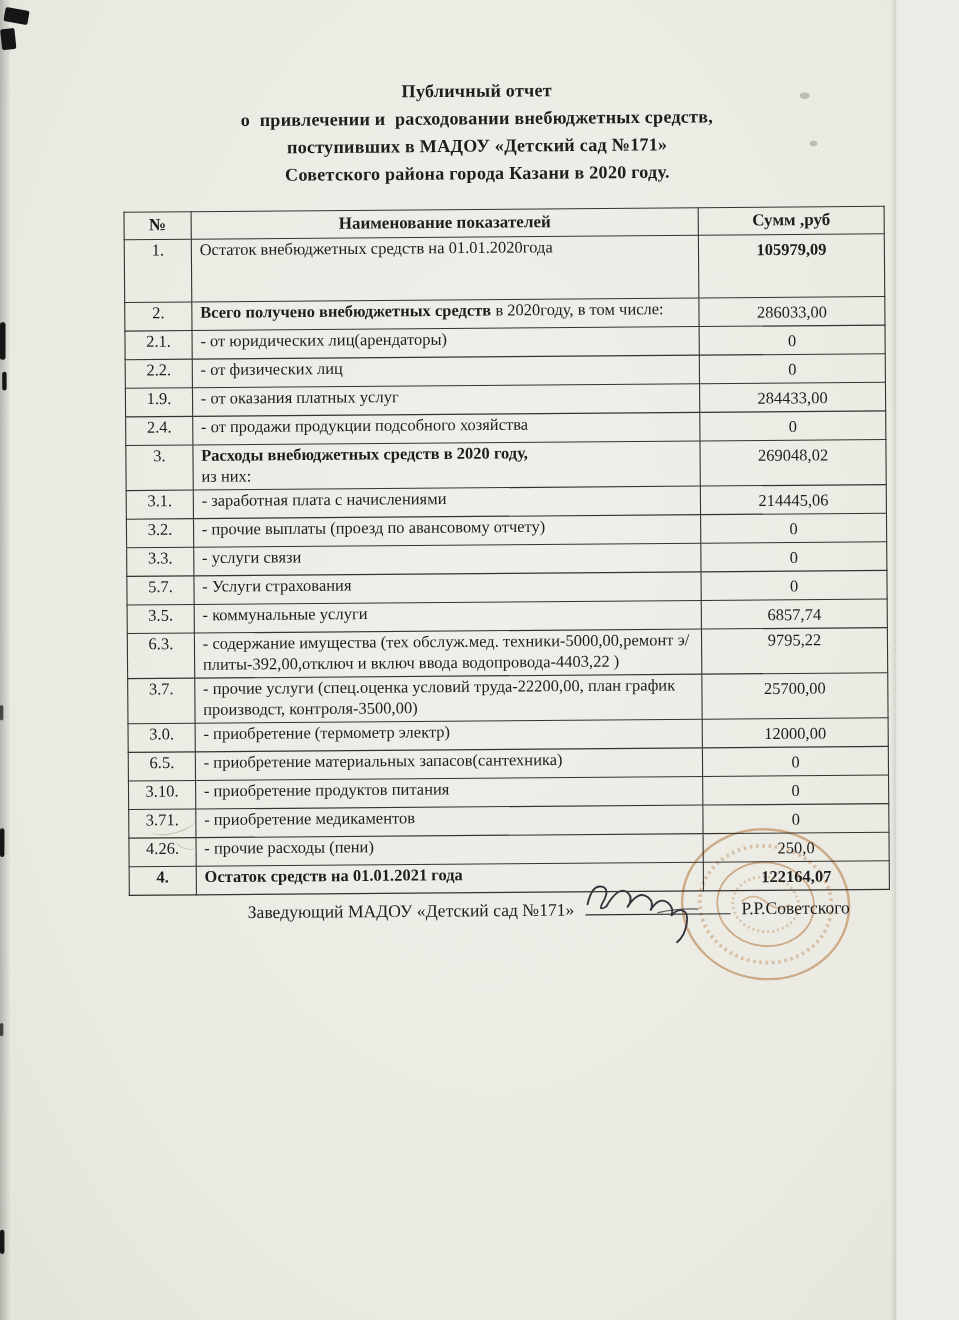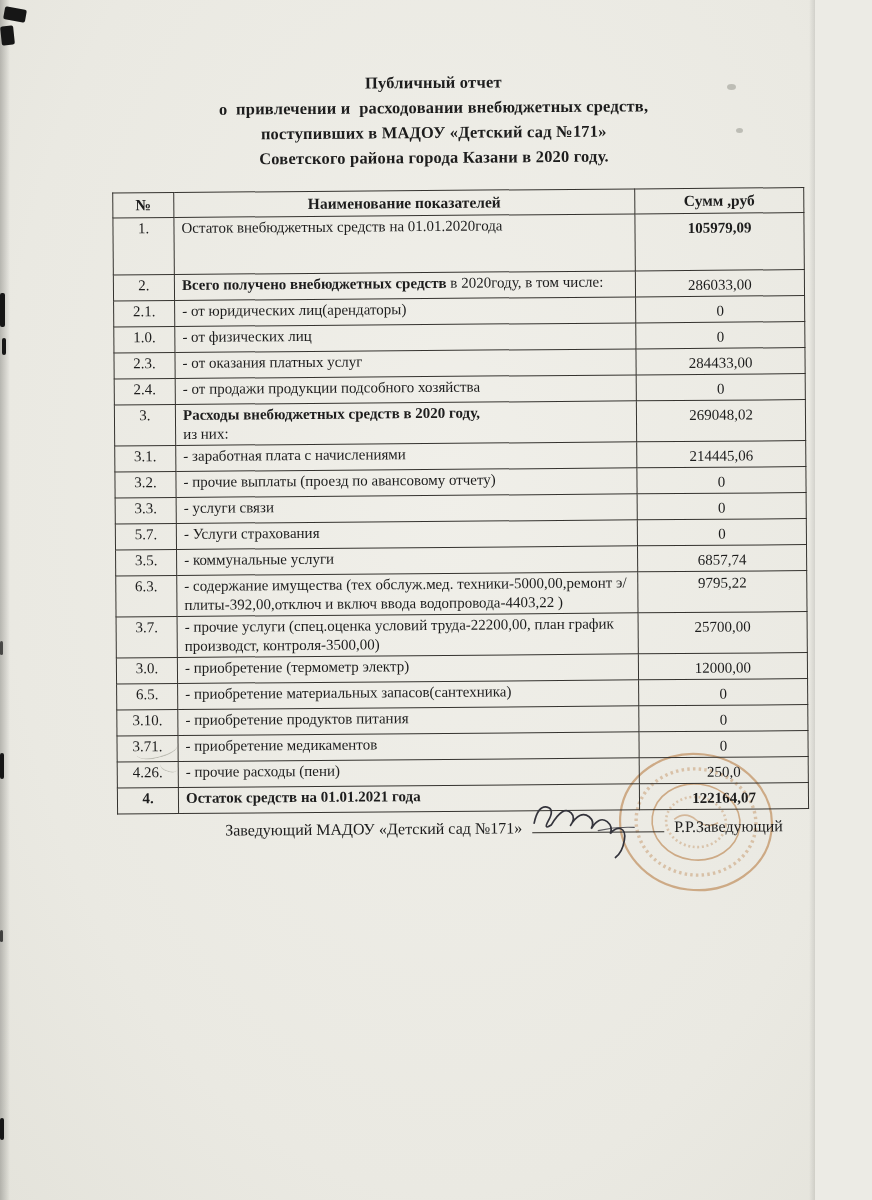--- a/index.html
+++ b/index.html
@@ -130,26 +130,26 @@
             <td class="col-num">2.</td>
             <td class="col-name"><span class="b">Всего получено внебюджетных средств</span><span class="rest"> в 2020году, в том числе:</span></td>
             <td class="col-val">286033,00</td>
           </tr>
           <tr>
             <td class="col-num">2.1.</td>
             <td class="col-name"><span class="rest">- от юридических лиц(арендаторы)</span></td>
             <td class="col-val">0</td>
           </tr>
           <tr>
-            <td class="col-num">1.0.</td>
+            <td class="col-num">2.2.</td>
             <td class="col-name"><span class="rest">- от физических лиц</span></td>
             <td class="col-val">0</td>
           </tr>
           <tr>
-            <td class="col-num">2.3.</td>
+            <td class="col-num">1.9.</td>
             <td class="col-name"><span class="rest">- от оказания платных услуг</span></td>
             <td class="col-val">284433,00</td>
           </tr>
           <tr>
             <td class="col-num">2.4.</td>
             <td class="col-name"><span class="rest">- от продажи продукции подсобного хозяйства</span></td>
             <td class="col-val">0</td>
           </tr>
           <tr>
             <td class="col-num">3.</td>
@@ -226,17 +226,17 @@
     </table>
 
     <div class="footer">
       <span>Заведующий МАДОУ «Детский сад №171»</span>
       <span class="sigline">
         <svg class="signature-svg" width="122" height="56" viewBox="0 0 122 56">
           <path d="M6,32 q4,-18 13,-16 q8,2 1,14 q-5,9 3,4 q12,-20 20,-12 q5,5 -1,13 q10,-16 19,-9 q6,5 2,12 q8,-13 16,-7 q6,5 3,12 q5,-6 10,-5 q6,2 4,12 q-2,12 -9,17" fill="none" stroke="#34343c" stroke-width="1.7" stroke-linecap="round"></path>
           <path d="M70,40 q18,-4 36,-3" fill="none" stroke="#34343c" stroke-width="1.2" stroke-linecap="round" opacity=".8"></path>
         </svg>
       </span>
-      <span>Р.Р.Заведующий</span>
+      <span>Р.Р.Советского</span>
     </div>
 
   </div>
 </div>
 
 </body></html>

